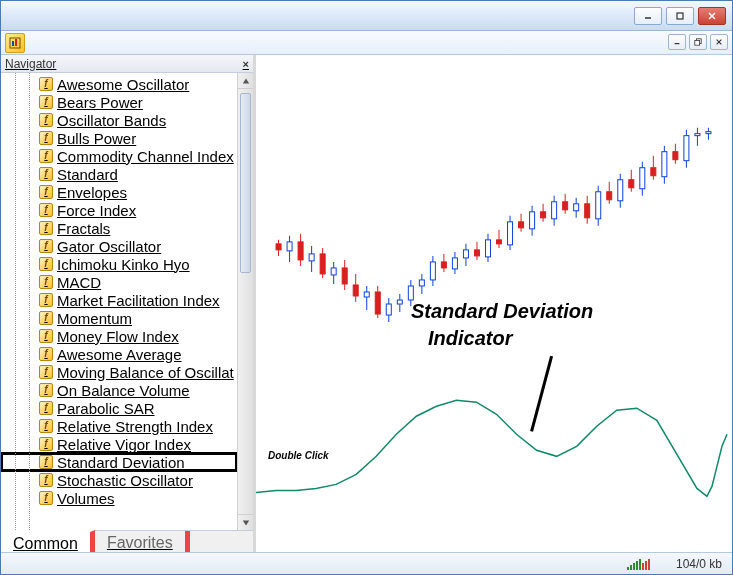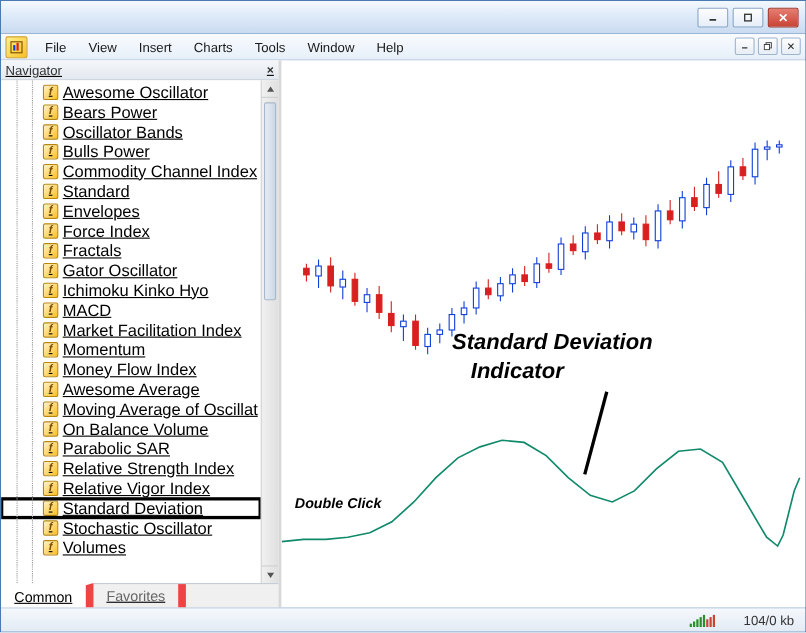--- a/index.html
+++ b/index.html
@@ -115,36 +115,36 @@
   border:1px solid #b8860b; border-radius:2px;
   display:flex;align-items:center;justify-content:center;
   color:#7a4a00; font-style:italic; font-weight:bold; font-size:10px; line-height:1;
 }
 .ind-label { font-size:15px; color:#000; }
 
 .nav-tabs {
   height: 22px; display:flex; background:#f0f0f0; border-top:1px solid #c5cdd8;
 }
 .nav-tab {
-  padding: 3px 12px; font-size:13px; border-right:7px solid #ef4444;
+  padding: 3px 12px; font-size:16px; border-right:5px solid #ef4444;
   cursor:pointer; color:#666;
 }
 .nav-tab.active { background:#fff; color:#000; border-top:2px solid #fff; margin-top:-1px;}
 
 .chart-area {
   flex:1; background:#fff; position:relative; overflow:hidden;
 }
 .chart-svg { width:100%; height:100%; }
 
 .annot {
   position:absolute; font-weight:bold; font-style:italic; color:#000;
   font-family: 'Segoe UI', sans-serif;
 }
 .annot.large { font-size:20px; }
-.annot.med { font-size:13px; }
+.annot.med { font-size:10px; }
 
 .statusbar {
   height: 22px; background: linear-gradient(#f5f8fc,#e3ebf5);
   border-top:1px solid #b6c8dd;
   display:flex; align-items:center; justify-content:flex-end;
   padding: 0 10px; gap:26px; font-size:11px; color:#333;
 }
 .conn-bars { display:flex; align-items:flex-end; gap:1px; height:12px;}
 .conn-bars span{width:2px;background:#2a8c2a;}
 .conn-bars span.r{background:#c94434;}
@@ -173,29 +173,20 @@
       </div>
   </div>
 
   <div class="menubar">
     <div class="app-icon">
         <svg width="12" height="12" viewBox="0 0 12 12">
           <rect x="1" y="1" width="10" height="10" fill="none" stroke="#7a4a00" stroke-width="1"></rect>
           <rect x="3" y="4" width="2" height="5" fill="#1040d8"></rect>
           <rect x="6" y="2" width="2" height="7" fill="#d82020"></rect>
         </svg>
-      </div>
-    <div id="menu-items" style="display: flex;">
-        <div class="menu-item">File</div>
-        <div class="menu-item">View</div>
-        <div class="menu-item">Insert</div>
-        <div class="menu-item">Charts</div>
-        <div class="menu-item">Tools</div>
-        <div class="menu-item">Window</div>
-        <div class="menu-item">Help</div>
       </div>
     <div class="mdi-controls">
       <div class="mbtn">
           <svg width="8" height="8" viewBox="0 0 10 10">
             <line x1="2" y1="7" x2="8" y2="7" stroke="#333" stroke-width="1.5"></line>
           </svg>
         </div>
       <div class="mbtn">
           <svg width="8" height="8" viewBox="0 0 10 10">
             <rect x="3" y="1" width="6" height="6" fill="none" stroke="#333"></rect>
@@ -281,21 +272,21 @@
             <div class="tree-row">
               <div class="ind-icon">f</div>
               <span class="ind-label">Money Flow Index</span>
             </div>
             <div class="tree-row">
               <div class="ind-icon">f</div>
               <span class="ind-label">Awesome Average</span>
             </div>
             <div class="tree-row">
               <div class="ind-icon">f</div>
-              <span class="ind-label">Moving Average of Oscillat</span>
+              <span class="ind-label">Moving Balance of Oscillat</span>
             </div>
             <div class="tree-row">
               <div class="ind-icon">f</div>
               <span class="ind-label">On Balance Volume</span>
             </div>
             <div class="tree-row">
               <div class="ind-icon">f</div>
               <span class="ind-label">Parabolic SAR</span>
             </div>
             <div class="tree-row">

